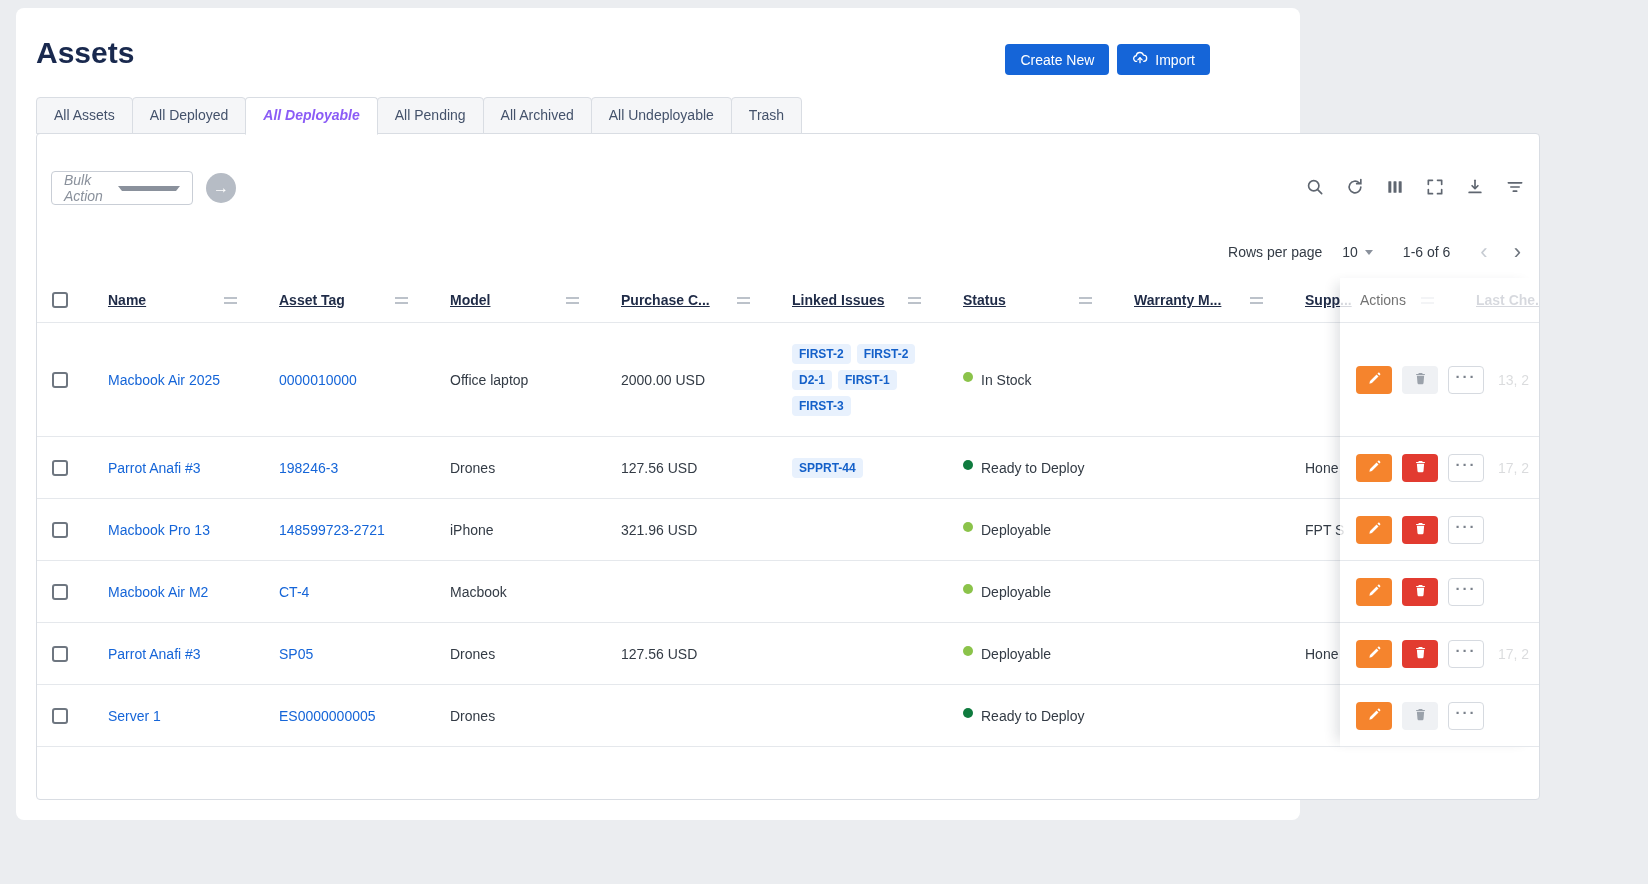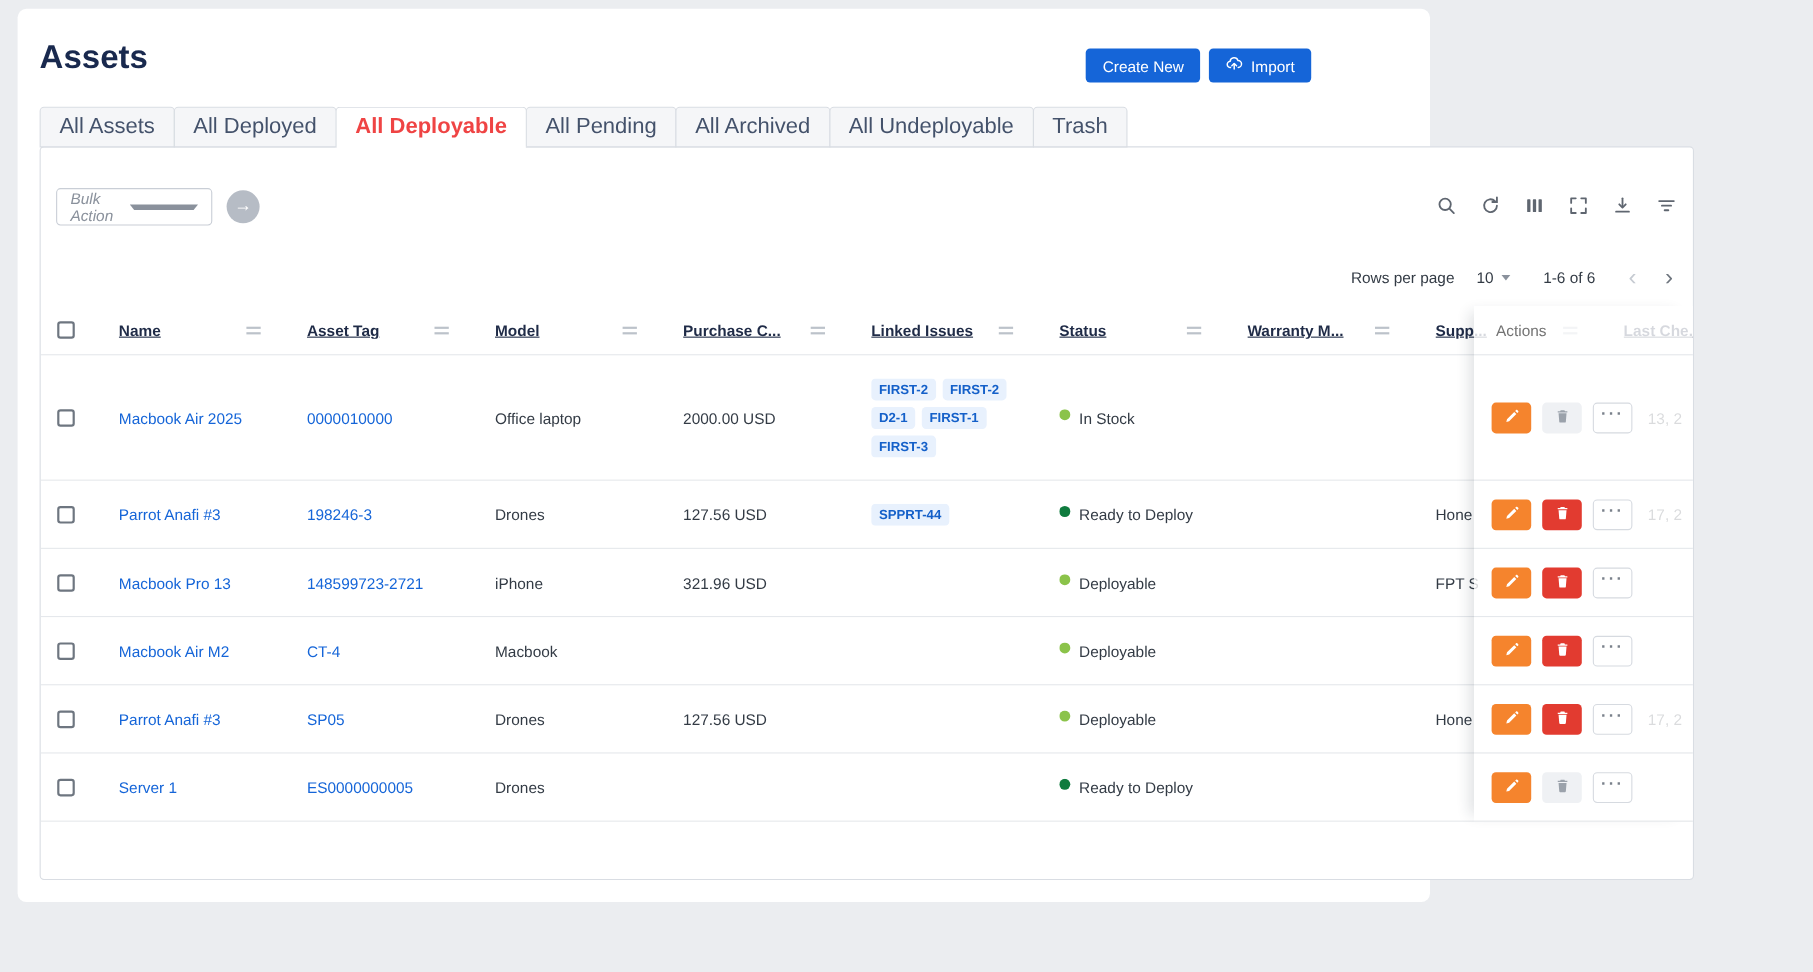--- a/index.html
+++ b/index.html
@@ -3,31 +3,31 @@
 <meta charset="utf-8">
 <style>
   * { margin:0; padding:0; box-sizing:border-box; }
   html,body { width:1648px; height:884px; }
   body { background:#ebedf0; font-family:"Liberation Sans", sans-serif; color:#333b45; position:relative; }
 
   .card { position:absolute; left:16px; top:8px; width:1284px; height:812px; background:#fff; border-radius:8px; }
 
   .page-title { position:absolute; left:20px; top:28px; font-size:30px; font-weight:700; color:#19294e; }
 
-  .header-actions { position:absolute; top:36px; right:108px; display:flex; gap:8px; }
+  .header-actions { position:absolute; top:36px; right:90px; display:flex; gap:8px; }
   .btn-primary { display:flex; align-items:center; gap:7px; height:31px; padding:0 15px; background:#1565d8; color:#fff;
     border:none; border-radius:4px; font-size:14px; font-family:inherit; cursor:pointer; }
   .btn-primary svg { width:16px; height:16px; }
 
   
   .tabs { position:absolute; left:20px; top:89px; display:flex; z-index:3; }
   .tab { height:37px; line-height:35px; padding:0 17px; background:#f5f6f8; border:1px solid #d9dde3; color:#44526b;
-    font-size:20px; border-radius:4px 4px 0 0; margin-left:-1px; cursor:pointer; white-space:nowrap; }
+    font-size:14px; border-radius:4px 4px 0 0; margin-left:-1px; cursor:pointer; white-space:nowrap; }
   .tab:first-child { margin-left:0; }
-  .tab.active { background:#fff; color:#ef4444; font-weight:700; border-bottom-color:#fff; position:relative; z-index:4; height:38px; }
+  .tab.active { background:#fff; color:#8b5cf6; font-weight:700; border-bottom-color:#fff; position:relative; z-index:4; height:38px;font-style:italic; }
 
   
   .panel { position:absolute; left:20px; top:125px; width:1504px; height:667px; border:1px solid #d9dde3; border-radius:4px;
     background:#fff; overflow:hidden; }
 
   
   .bulk-select { position:absolute; left:14px; top:37px; width:142px; height:34px; border:1px solid #c9ced6; border-radius:4px;
     display:flex; align-items:center; padding:0 12px; cursor:pointer; background:#fff; }
   .bulk-select span { font-style:italic; color:#8a919c; font-size:14px; flex:1; }
   .caret { width:0; height:0; border-left:4px solid transparent; border-right:4px solid transparent; border-top:5px solid #8a919c; }

